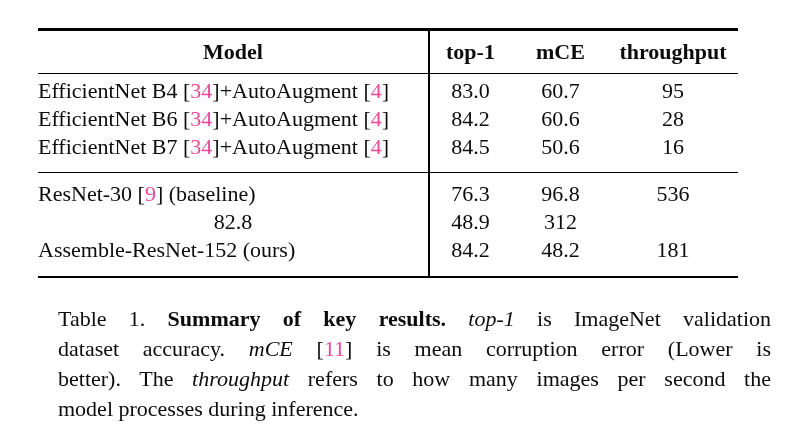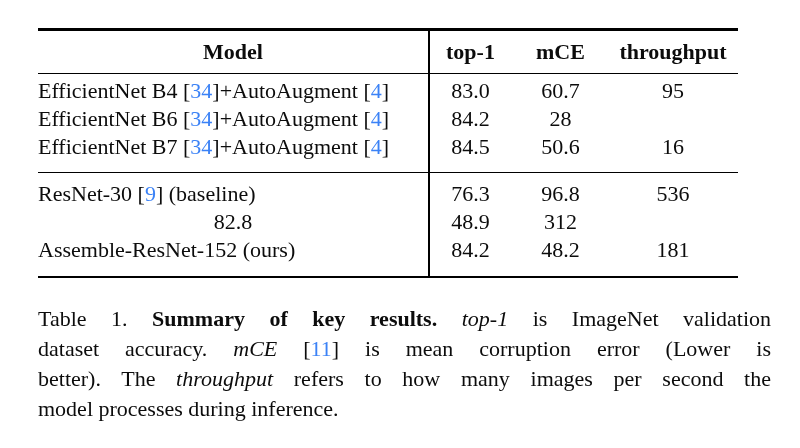--- a/index.html
+++ b/index.html
@@ -39,30 +39,30 @@
   .hrow .cell { text-align: center; }
   .group { position: absolute; left: 0; right: 0; }
   .g1 { top: 49px; }
   .g2 { top: 152px; }
   .row {
     display: grid; grid-template-columns: 390px 85px 95px 130px;
     height: 28px; align-items: center;
   }
   .cell.model { text-align: left; white-space: pre; }
   .cell.num { text-align: center; }
-  .cite { color: #3b82f6; }
+  .cite { color: #ec4899; }
 
   
   .caption {
     margin: 26px 0 0 38px;
     width: 733px;
     font-size: 22px;
     line-height: 30px;
   }
-  .cap-line { white-space: normal; }
+  .cap-line { white-space: normal; margin-left: 20px; }
   .cap-line.just { text-align: justify; text-align-last: justify; }
   .b { font-weight: bold; }
   .i { font-style: italic; }
 </style>
 </head>
 <body>
 
 <div class="tablewrap">
   <div class="rule thick r-top"></div>
   <div class="rule thin r-head"></div>
@@ -80,20 +80,21 @@
   <div class="group g1">
     <div class="row">
       <div class="cell model"><span>EfficientNet B4 [</span><span class="cite">34</span><span>]+AutoAugment [</span><span class="cite">4</span><span>]</span></div>
       <div class="cell num">83.0</div>
       <div class="cell num">60.7</div>
       <div class="cell num">95</div>
     </div>
     <div class="row">
       <div class="cell model"><span>EfficientNet B6 [</span><span class="cite">34</span><span>]+AutoAugment [</span><span class="cite">4</span><span>]</span></div>
       <div class="cell num">84.2</div>
+      <div class="cell num">60.6</div>
       <div class="cell num">28</div>
     </div>
     <div class="row">
       <div class="cell model"><span>EfficientNet B7 [</span><span class="cite">34</span><span>]+AutoAugment [</span><span class="cite">4</span><span>]</span></div>
       <div class="cell num">84.5</div>
       <div class="cell num">50.6</div>
       <div class="cell num">16</div>
     </div>
   </div>
 

